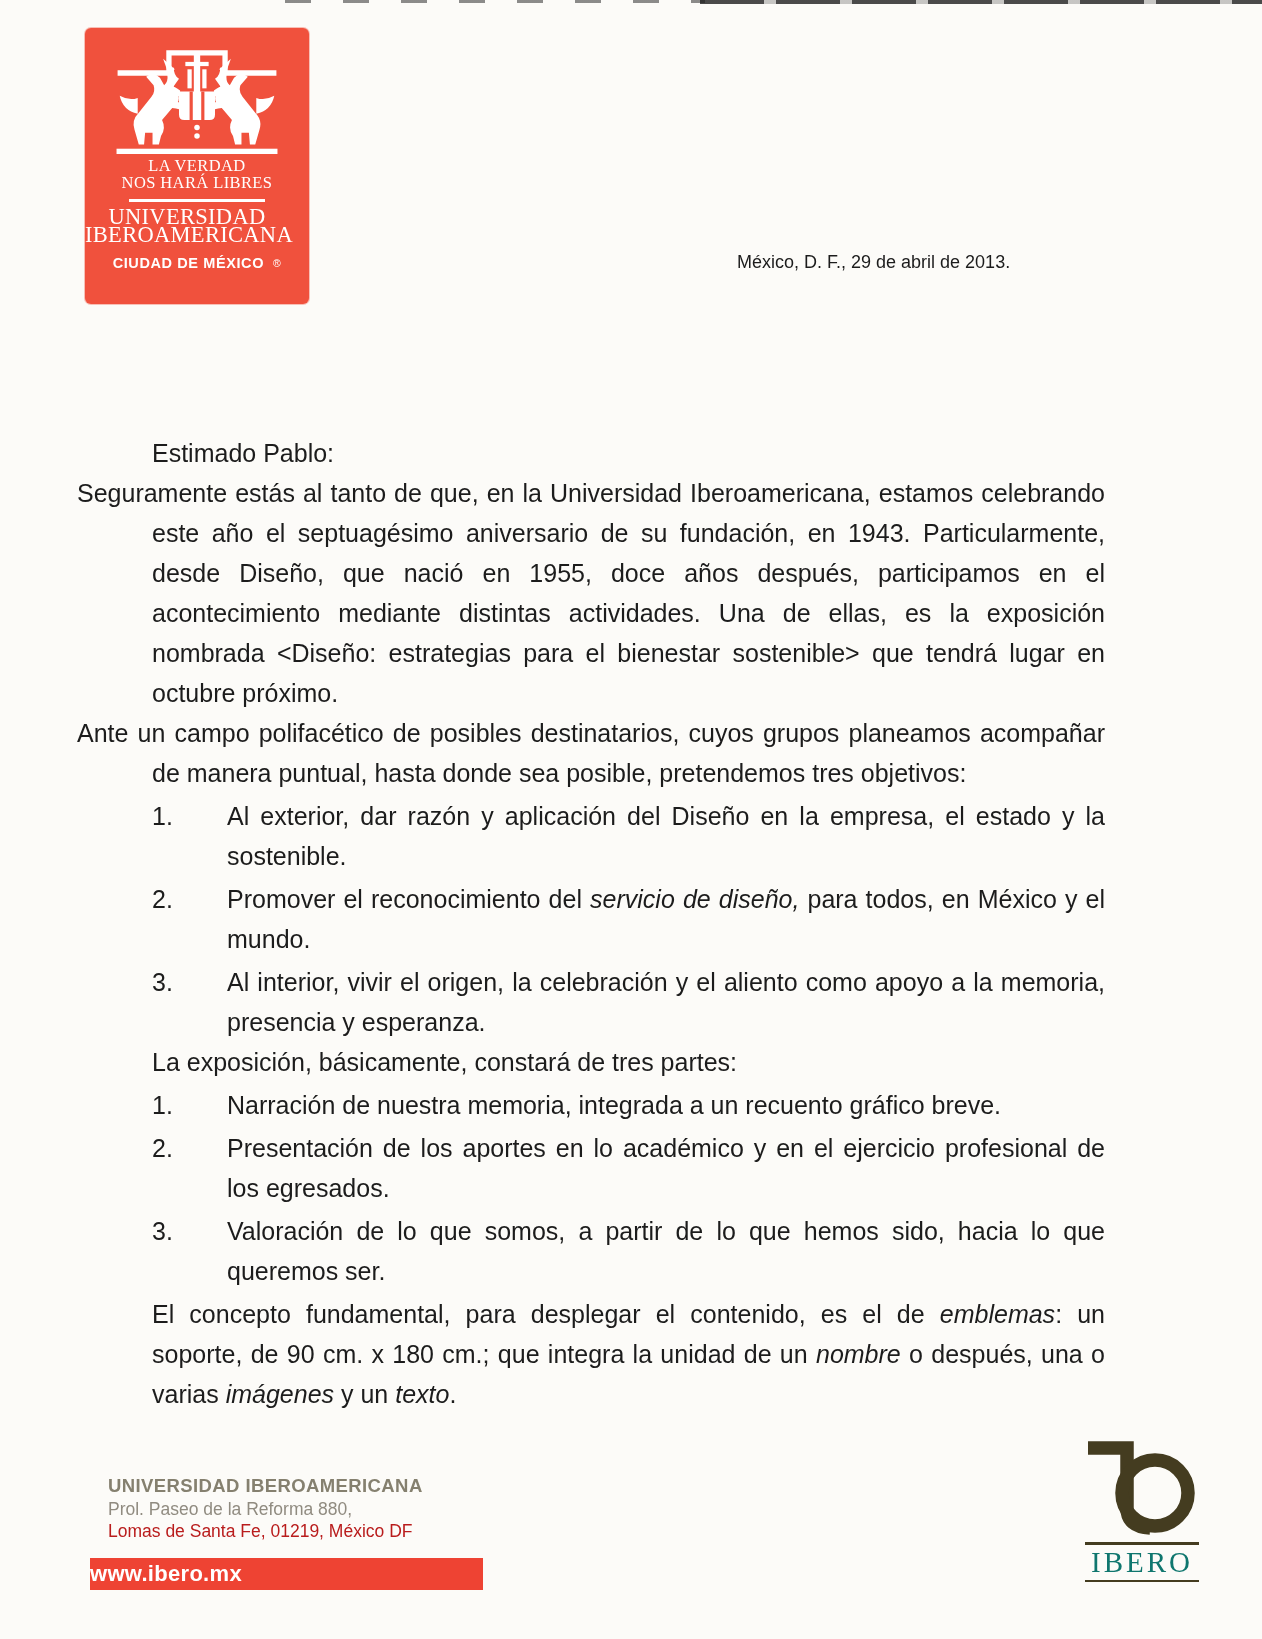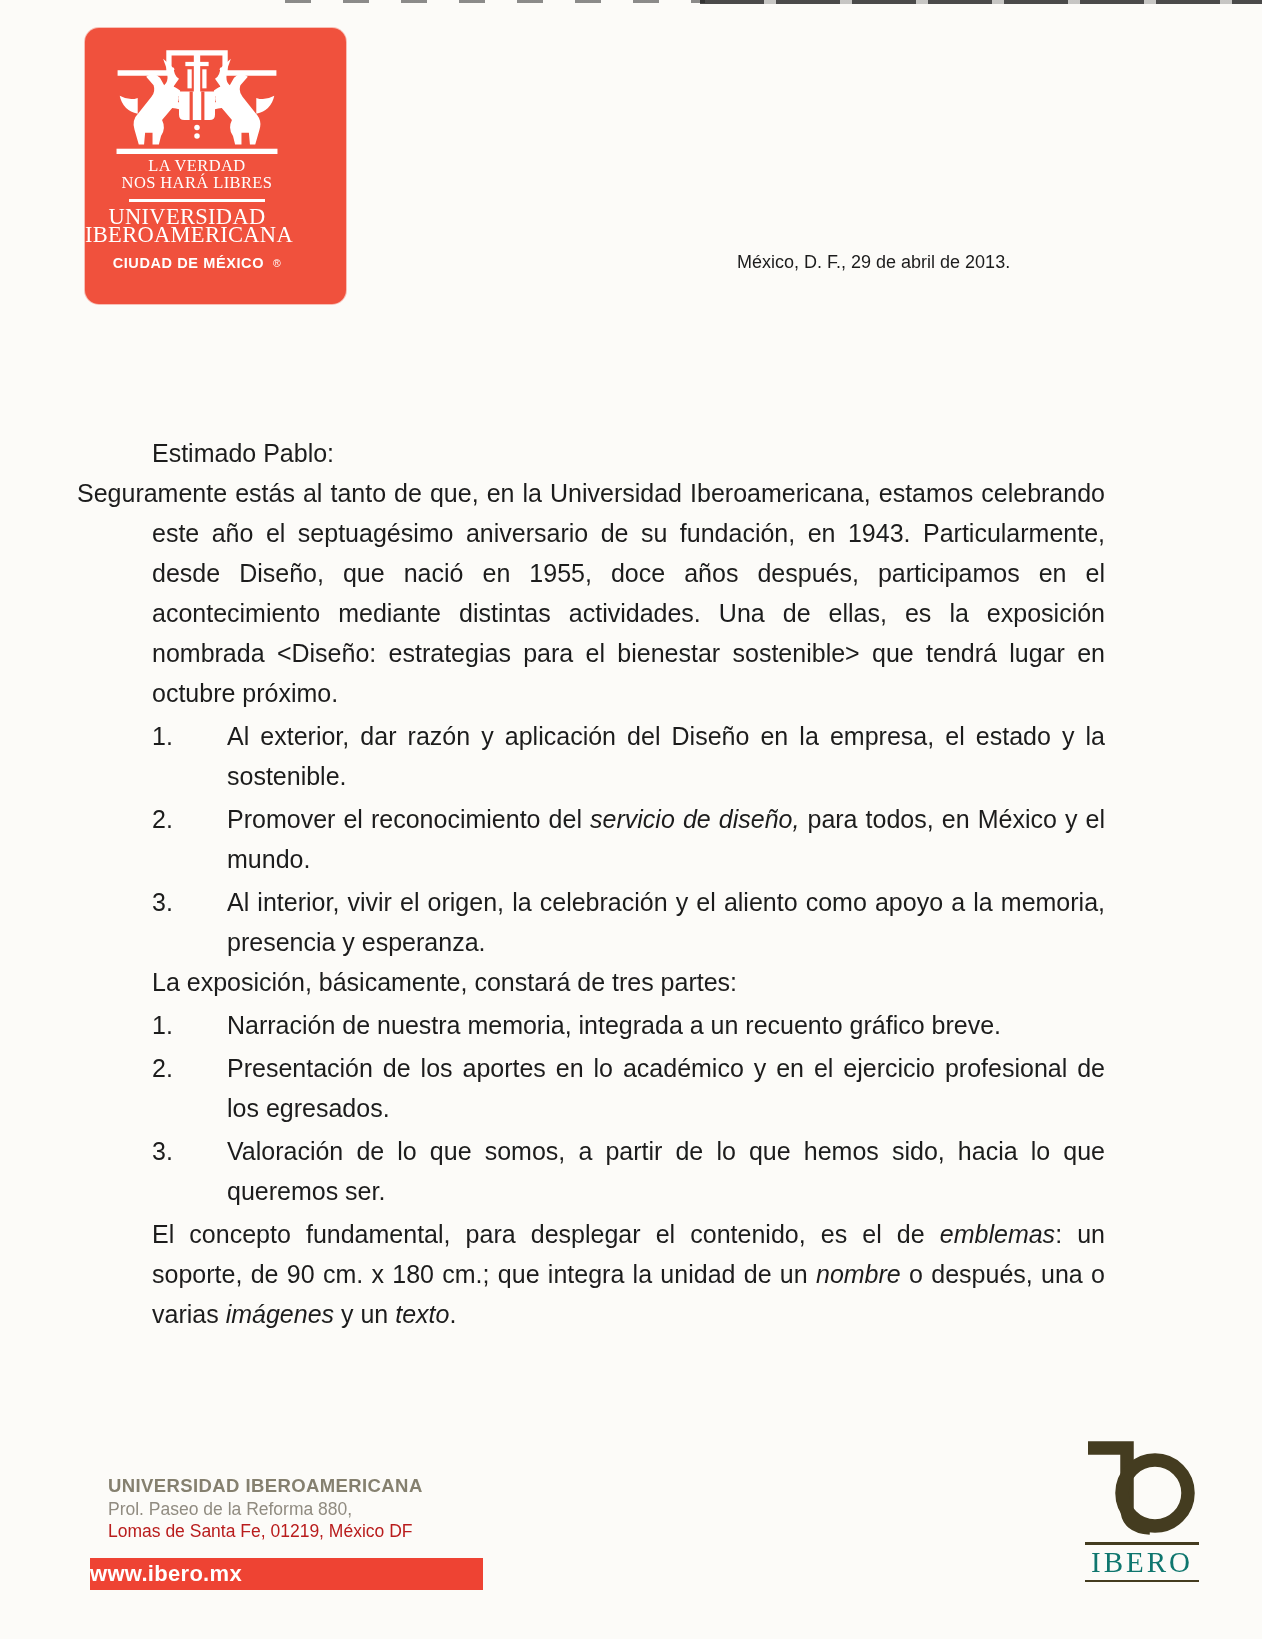--- a/index.html
+++ b/index.html
@@ -13,23 +13,22 @@
   
   .scan-a{position:absolute;top:0;left:285;left:285px;width:420px;height:3px;
     background:repeating-linear-gradient(90deg,#2f2f2f 0 26px,transparent 26px 58px);
     opacity:.55;}
   .scan-b{position:absolute;top:0;left:700px;width:562px;height:4px;
     background:repeating-linear-gradient(90deg,#1e1e1e 0 64px,rgba(30,30,30,.3) 64px 76px);
     opacity:.8;}
   
   .logo-box{
     position:absolute;left:85px;top:28px;width:224px;height:276px;
-    background:#f0513d;border-radius:14px;
+    background:#f0513d;border-radius:6px;
     box-shadow:0 0 0 1px rgba(240,81,61,.35);
-    padding-left:37px;
   }
   .crest{position:absolute;left:22px;top:12px;width:180px;height:120px;}
   .lh-motto{
     position:absolute;left:0;top:130px;width:224px;text-align:center;
     font-family:"Liberation Serif", serif;color:#ffffff;
     font-size:16.5px;line-height:16.5px;letter-spacing:.4px;
   }
   .lh-rule2{position:absolute;left:44px;top:171px;width:136px;height:3px;background:#ffffff;}
   .lh-uni{
     position:absolute;left:0;top:180px;width:204px;text-align:center;
@@ -122,20 +121,21 @@
   <div class="lh-city"><span>CIUDAD DE MÉXICO</span><span class="reg">®</span></div>
 </div>
 
 <div class="date-line">México, D. F., 29 de abril de 2013.</div>
 
 <div class="content">
   <p class="salutation">Estimado Pablo:</p>
 
   <p class="para hang">Seguramente estás al tanto de que, en la Universidad Iberoamericana, estamos celebrando este año el septuagésimo aniversario de su fundación, en 1943. Particularmente, desde Diseño, que nació en 1955, doce años después, participamos en el acontecimiento mediante distintas actividades. Una de ellas, es la exposición nombrada &lt;Diseño: estrategias para el bienestar sostenible&gt; que tendrá lugar en octubre próximo.</p>
 
+  <p class="para hang">Ante un campo polifacético de posibles destinatarios, cuyos grupos planeamos acompañar de manera puntual, hasta donde sea posible, pretendemos tres objetivos:</p>
 
   <div class="li">
     <span class="num">1.</span>
     <span class="txt"><span>Al exterior, dar razón y aplicación del Diseño en la empresa, el estado y la sostenible.</span></span>
   </div>
   <div class="li">
     <span class="num">2.</span>
     <span class="txt"><span>Promover el reconocimiento del </span><i>servicio de diseño,</i><span> para todos, en México y el mundo.</span></span>
   </div>
   <div class="li">

